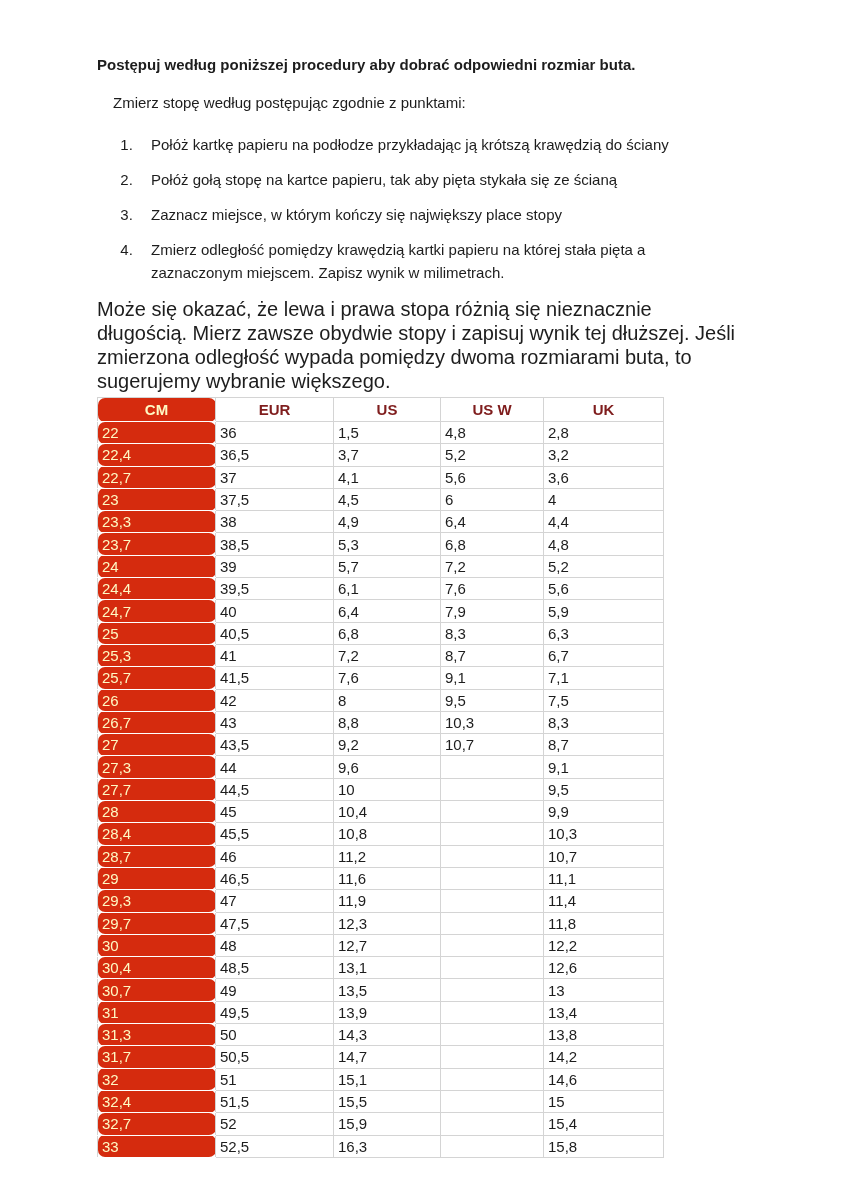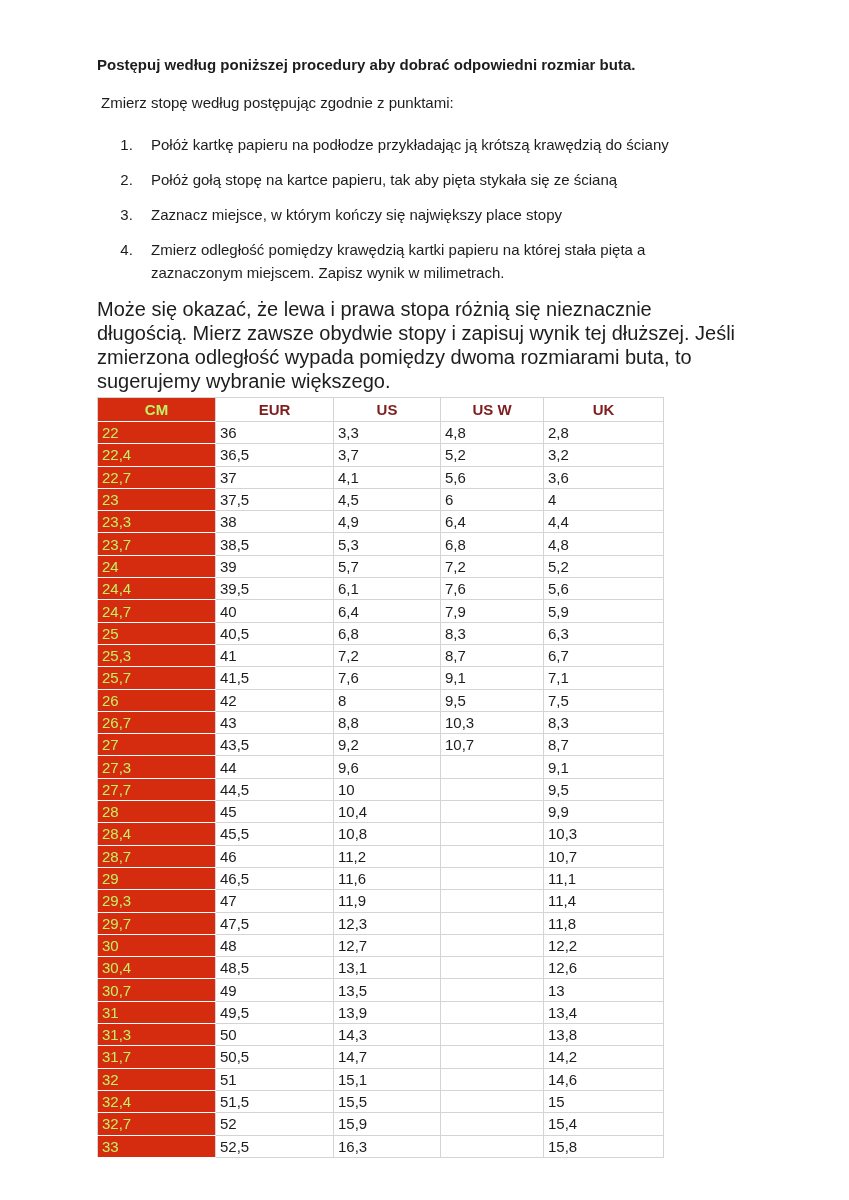--- a/index.html
+++ b/index.html
@@ -21,21 +21,21 @@
     height: 1200px;
     padding: 55px 54px 0 97px;
   }
   .heading {
     margin: 0 0 18px 0;
     font-size: 15px;
     font-weight: bold;
     line-height: 20px;
   }
   .intro {
-    margin: 0 0 20px 4px;
+    margin: 0 0 20px 16px;
     font-size: 15px;
     line-height: 20px;
   }
   ol.steps {
     margin: 0;
     padding: 0 0 0 28px;
     font-size: 15px;
     line-height: 23px;
     max-width: 622px;
   }
@@ -73,23 +73,24 @@
   table.size-table td {
     height: 21.3px;
     text-align: left;
     padding: 0 2px 0 4px;
     background: #ffffff;
     color: #1d1d1d;
   }
   table.size-table th.cm,
   table.size-table td.cm {
     background: var(--accent-red, #d52b0e);
-    color: #bef264;
+    color: #fef9c3;
     border-top-color: #ffffff;
     border-bottom-color: #ffffff;
+    border-radius: 7px;
   }
   table.size-table th.cm { border-top-color: #d4d4d4; }
 </style>
 </head>
 <body>
 
 <div class="page">
 
   <p class="heading">Postępuj według poniższej procedury aby dobrać odpowiedni rozmiar buta.</p>
 
@@ -118,21 +119,21 @@
         <th>EUR</th>
         <th>US</th>
         <th>US W</th>
         <th>UK</th>
       </tr>
     </thead>
     <tbody>
         <tr>
           <td class="cm">22</td>
           <td>36</td>
-          <td>3,3</td>
+          <td>1,5</td>
           <td>4,8</td>
           <td>2,8</td>
         </tr>
         <tr>
           <td class="cm">22,4</td>
           <td>36,5</td>
           <td>3,7</td>
           <td>5,2</td>
           <td>3,2</td>
         </tr>

